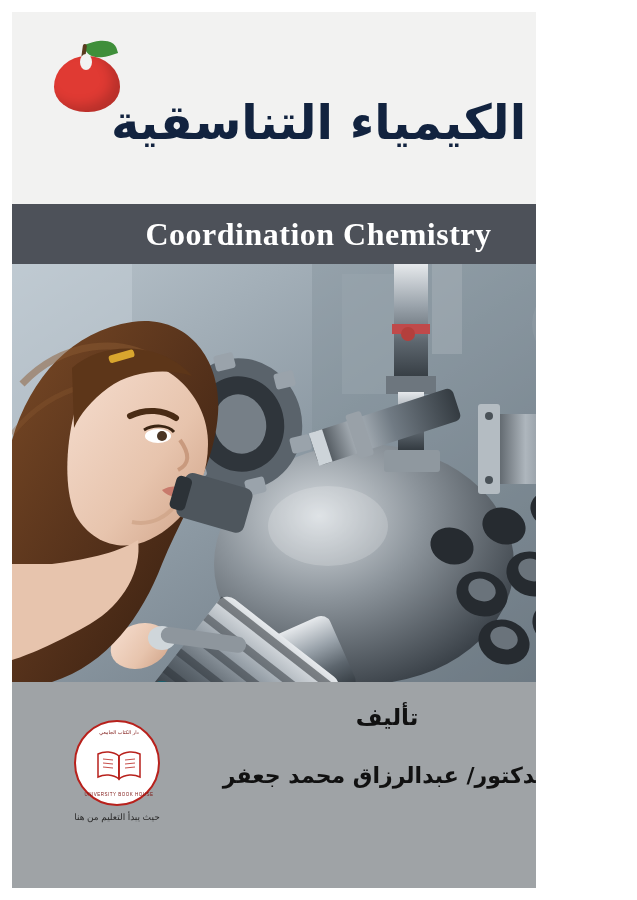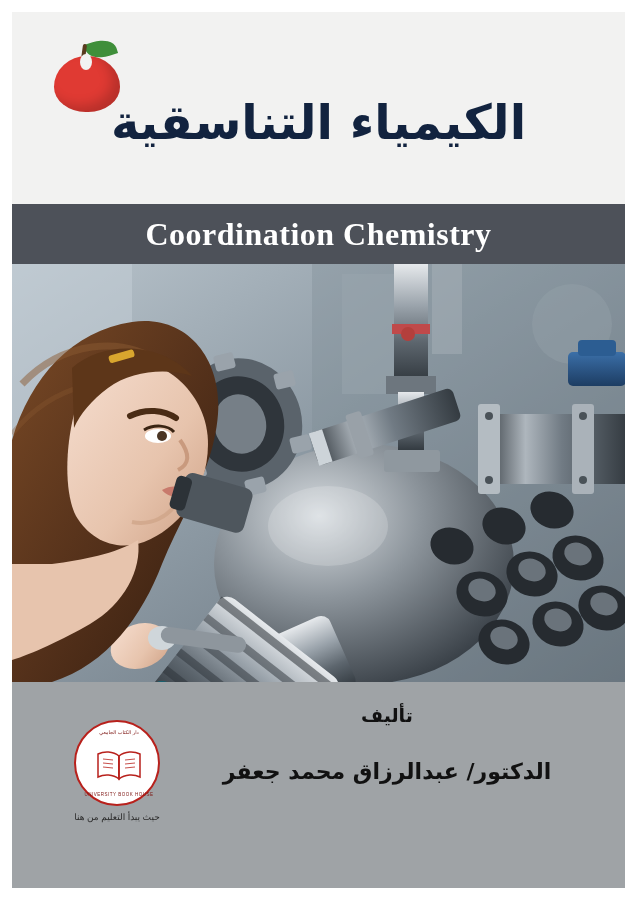--- a/index.html
+++ b/index.html
@@ -5,21 +5,21 @@
   html, body {
     margin: 0;
     padding: 0;
     background: #ffffff;
   }
   body {
     font-family: "Liberation Sans", sans-serif;
   }
   .cover {
     position: relative;
-    width: 637px;
+    width: 536px;
     height: 900px;
     overflow: hidden;
     background: #0c4a6e;
   }
   
   .page-field {
     position: absolute;
     left: 0;
     top: 0;
     width: 637px;
@@ -186,21 +186,21 @@
     position: absolute;
     right: 28px;
     top: 22px;
     width: 420px;
     text-align: center;
     direction: rtl;
     font-family: "DejaVu Sans", sans-serif;
     color: #111111;
   }
   .byline .label {
-    font-size: 19px;
+    font-size: 23px;
     font-weight: bold;
     margin-bottom: 14px;
   }
   .byline .author {
     font-size: 22px;
     font-weight: bold;
     margin-top: 33px;
   }
 
   

